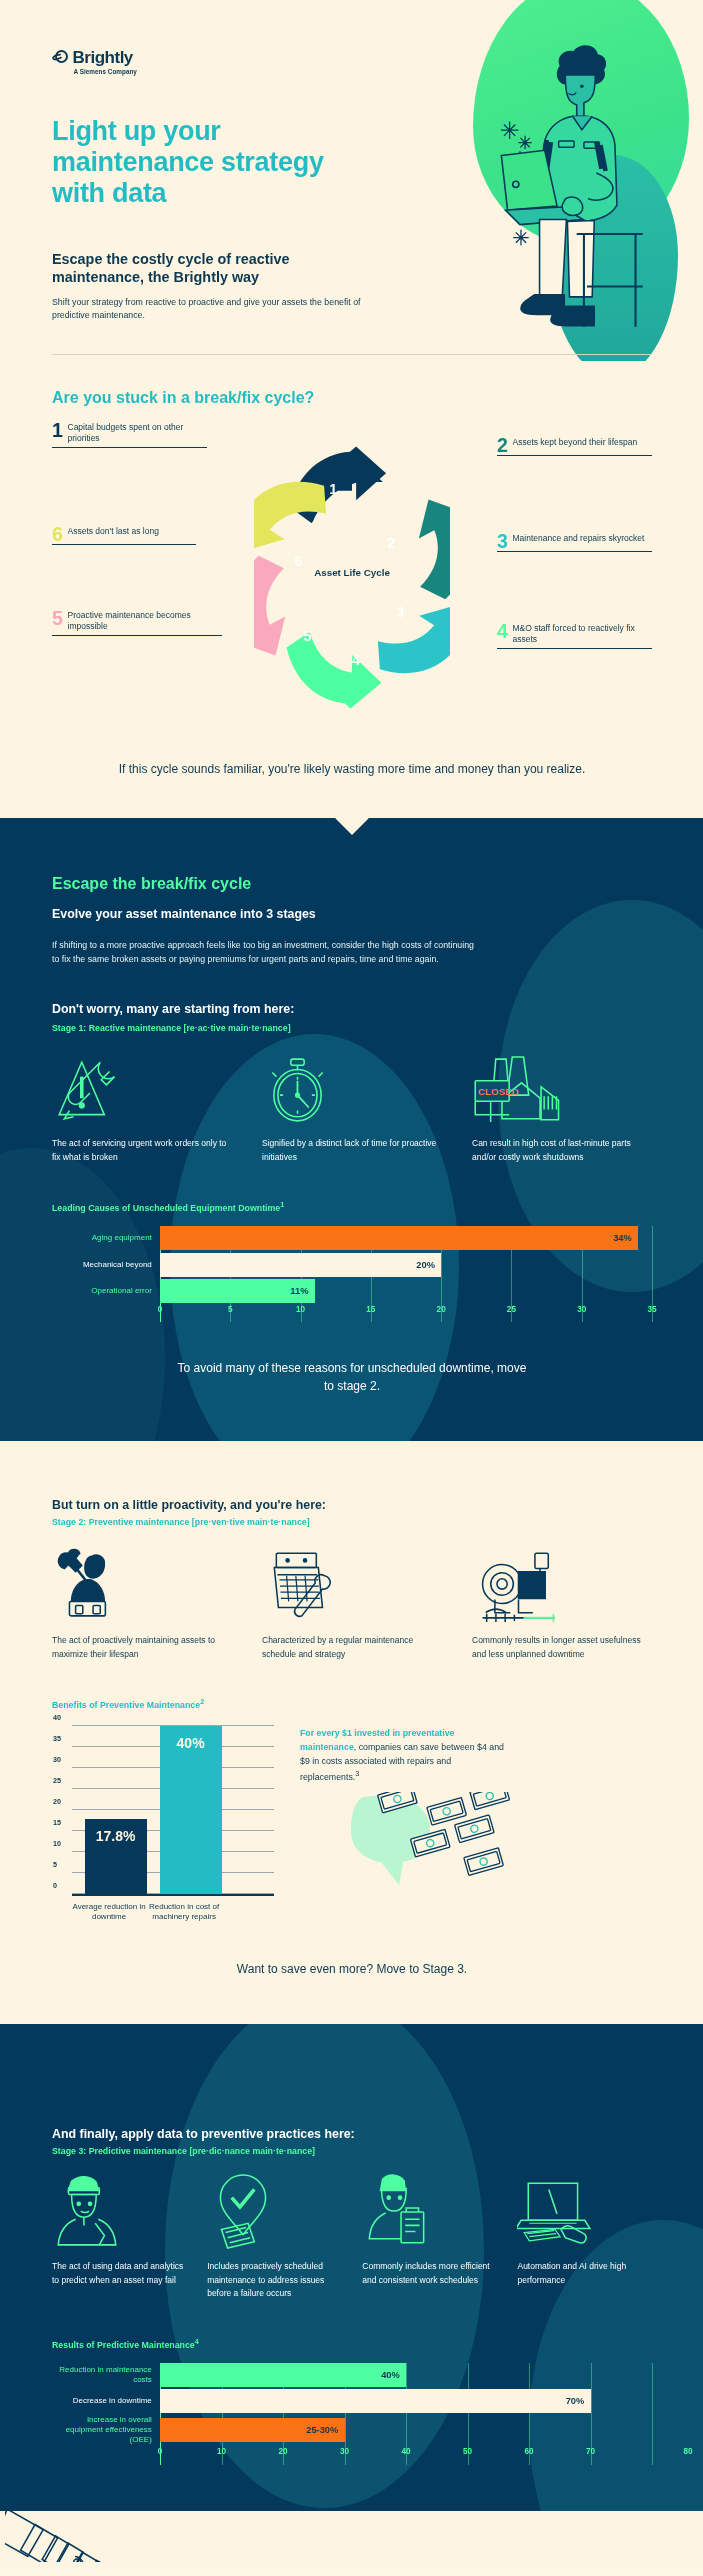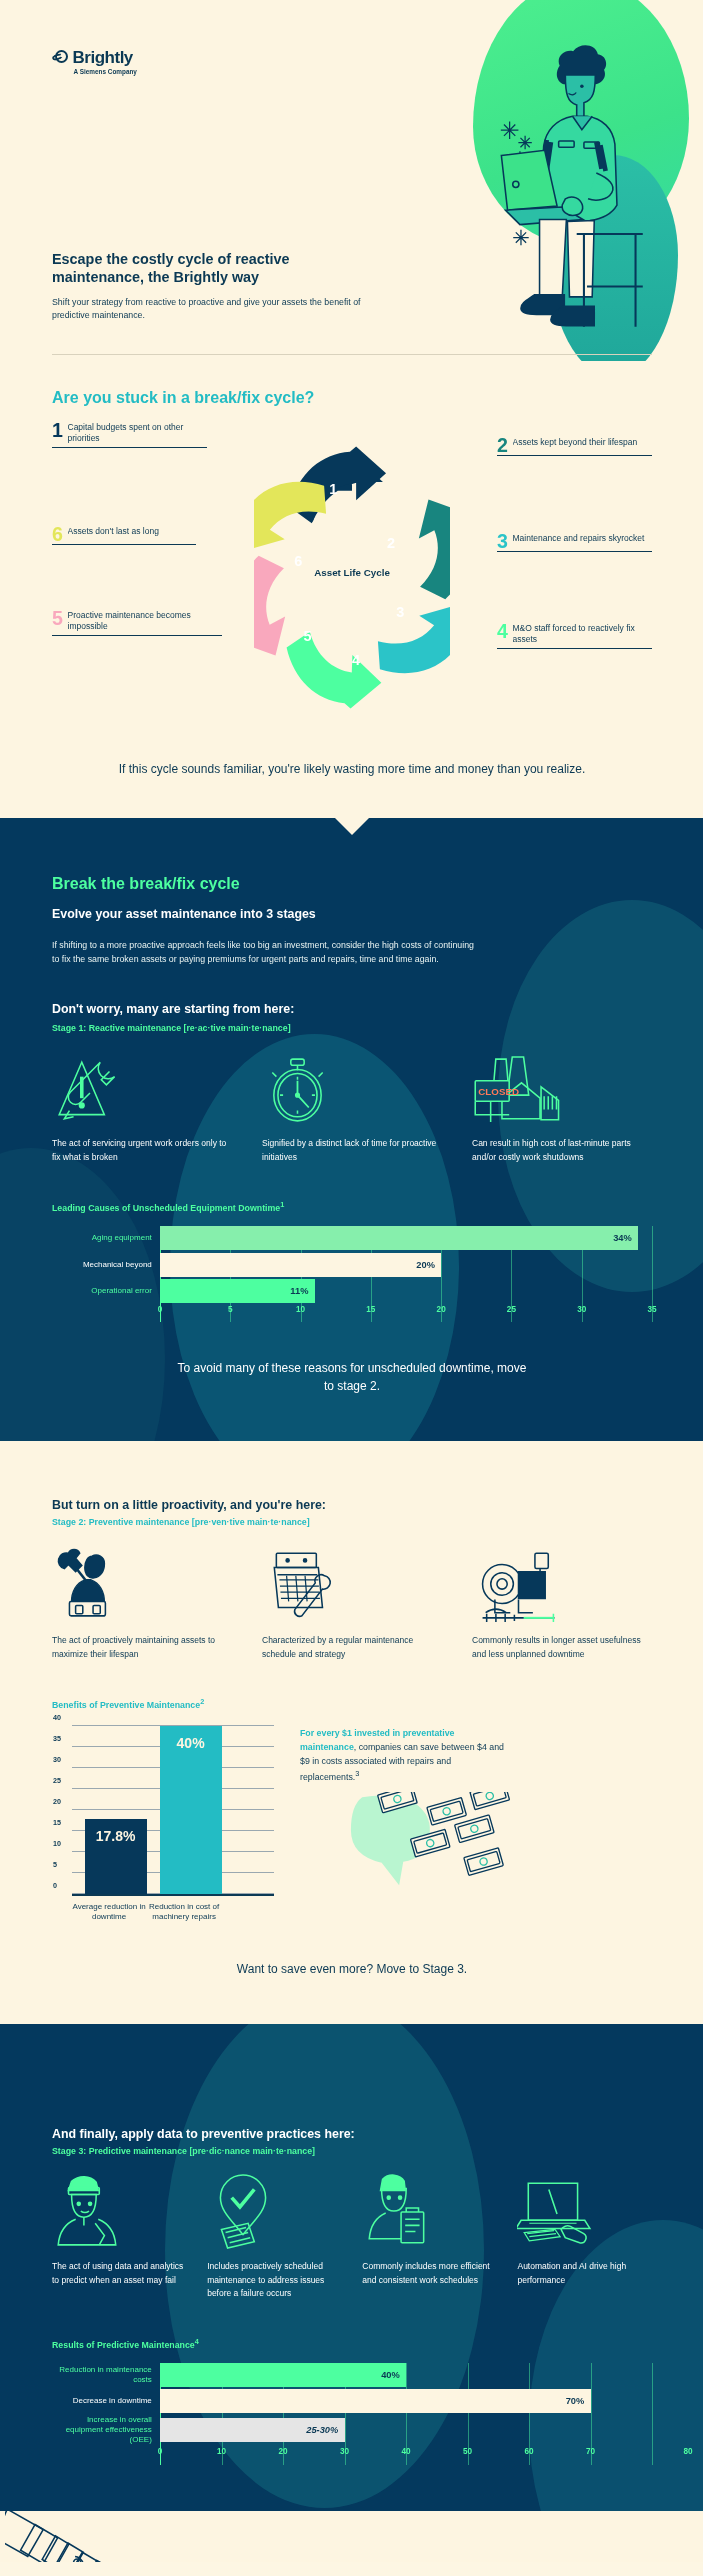--- a/index.html
+++ b/index.html
@@ -166,20 +166,21 @@
       <div class="logo-row">
         <div class="logo-mark">
           <div class="ring"></div>
             <div class="swish"></div>
         </div>
         <div class="logo-text">Brightly</div>
       </div>
       <div class="logo-sub">A Siemens Company</div>
     </div>
 
+    <h1>Light up your maintenance strategy with data</h1>
     <h2>Escape the costly cycle of reactive maintenance, the Brightly way</h2>
     <p class="sub">Shift your strategy from reactive to proactive and give your assets the benefit of predictive maintenance.</p>
     <div class="rule"></div>
   </section>
 
   <section class="cycle-sec">
     <h3>Are you stuck in a break/fix cycle?</h3>
 
     <div class="cycle-wrap">
 
@@ -248,21 +249,21 @@
     <p class="closing">If this cycle sounds familiar, you're likely wasting more time and money than you realize.</p>
   </section>
 
   <section class="dark">
     <div class="notch-down" style="top:0;border-top:17.5px solid #fdf5e1;"></div>
     <div class="bgblob" style="right:-62px;top:82px;width:268px;height:392px;background:#13657a;"></div>
     <div class="bgblob" style="left:170px;top:216px;width:289px;height:464px;background:#116d85;"></div>
     <div class="bgblob" style="left:-103px;top:330px;width:268px;height:422px;background:#0b4d6a;opacity:.5;"></div>
 
     <div class="sec-pad">
-      <h3>Break the break/fix cycle</h3>
+      <h3>Escape the break/fix cycle</h3>
       <h4>Evolve your asset maintenance into 3 stages</h4>
       <p class="body">If shifting to a more proactive approach feels like too big an investment, consider the high costs of continuing to fix the same broken assets or paying premiums for urgent parts and repairs, time and time again.</p>
 
       <div class="lead">Don't worry, many are starting from here:</div>
       <div class="stage-label">Stage 1: Reactive maintenance [re·ac·tive main·te·nance]</div>
 
       <div class="three">
         <div class="col">
           <div class="icon-box">
             <svg width="77" height="72" viewBox="0 0 150 140" fill="none" stroke="#4dffa0" stroke-width="3">
@@ -320,21 +321,21 @@
             <i style="left: 42.8571%;"></i>
             <i style="left: 57.1429%;"></i>
             <i style="left: 71.4286%;"></i>
             <i style="left: 85.7143%;"></i>
             <i style="left: 100%;"></i>
           </div>
         <div id="c1-rows">
             <div class="row">
               <div class="cat" style="color: rgb(77, 255, 160);">Aging equipment</div>
               <div class="track">
-                <div class="bar" style="width: 97.1429%; background: #86efac;">34%</div>
+                <div class="bar" style="width: 97.1429%; background: #f97316;">34%</div>
               </div>
             </div>
             <div class="row">
               <div class="cat" style="color: rgb(255, 255, 255);">Mechanical beyond</div>
               <div class="track">
                 <div class="bar" style="width: 57.1429%; background: rgb(253, 245, 225);">20%</div>
               </div>
             </div>
             <div class="row">
               <div class="cat" style="color: rgb(77, 255, 160);">Operational error</div>
@@ -605,21 +606,21 @@
             </div>
             <div class="row">
               <div class="cat" style="color: rgb(255, 255, 255);">Decrease in downtime</div>
               <div class="track">
                 <div class="bar" style="width: 87.5%; background: rgb(253, 245, 225);">70%</div>
               </div>
             </div>
             <div class="row">
               <div class="cat" style="color: rgb(77, 255, 160);">Increase in overall equipment effectiveness (OEE)</div>
               <div class="track">
-                <div class="bar" style="width: 37.5%; background: #e5e5e5; font-style: italic;">25-30%</div>
+                <div class="bar" style="width: 37.5%; background: #f97316;">25-30%</div>
               </div>
             </div>
           </div>
         <div class="axis" id="c3-axis">
             <div class="tick" style="left: 0%; color: rgb(77, 255, 160);">0</div>
             <div class="tick" style="left: 12.5%; color: rgb(77, 255, 160);">10</div>
             <div class="tick" style="left: 25%; color: rgb(77, 255, 160);">20</div>
             <div class="tick" style="left: 37.5%; color: rgb(77, 255, 160);">30</div>
             <div class="tick" style="left: 50%; color: rgb(77, 255, 160);">40</div>
             <div class="tick" style="left: 62.5%; color: rgb(77, 255, 160);">50</div>

